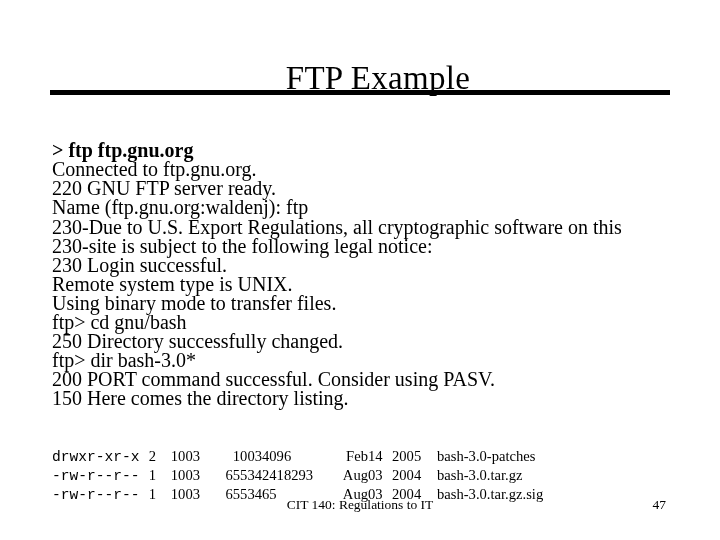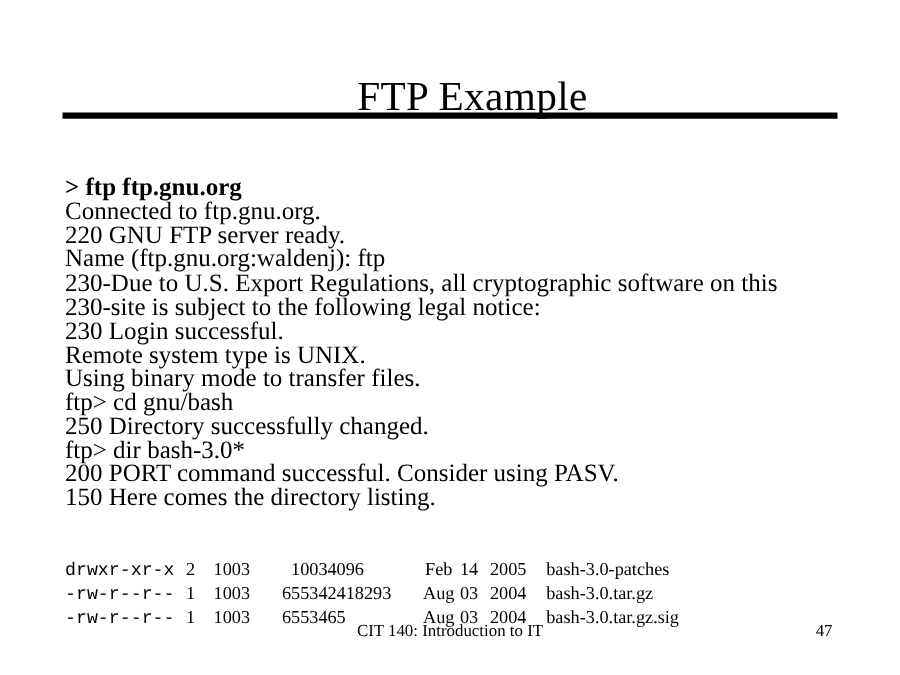--- a/index.html
+++ b/index.html
@@ -74,21 +74,21 @@
     height: 19.1px;
     line-height: 19.1px;
     font-size: 14.6px;
     display: block;
   }
   .col-perm  { display: inline-block; width: 84px;  text-align: left; font-family: Liberation Mono, monospace;  }
   .col-links { display: inline-block; width: 20px;  text-align: right; }
   .col-owner { display: inline-block; width: 44px;  text-align: right; }
   .col-group { display: inline-block; width: 62px;  text-align: right; }
   .col-size  { display: inline-block; width: 72px;  }
-  .col-month { display: inline-block; width: 34px;  text-align: center; }
+  .col-month { display: inline-block; width: 34px;  text-align: right; }
   .col-day   { display: inline-block; width: 24px;  text-align: left; }
   .col-year  { display: inline-block; width: 40px;  text-align: left; }
   .col-name  { display: inline-block; text-align: left; padding-left: 5px; }
 
   
   .footer-text {
     position: absolute;
     left: 0;
     top: 496px;
     width: 720px;
@@ -115,17 +115,17 @@
   <h1 class="slide-title">FTP Example</h1>
 
   <div class="title-rule"></div>
 
   <div class="transcript">
     <div><div class="t-line bold">&gt; ftp ftp.gnu.org</div><div class="t-line">Connected to ftp.gnu.org.</div><div class="t-line">220 GNU FTP server ready.</div><div class="t-line">Name (ftp.gnu.org:waldenj): ftp</div><div class="t-line">230-Due to U.S. Export Regulations, all cryptographic software on this</div><div class="t-line">230-site is subject to the following legal notice:</div><div class="t-line">230 Login successful.</div><div class="t-line">Remote system type is UNIX.</div><div class="t-line">Using binary mode to transfer files.</div><div class="t-line">ftp&gt; cd gnu/bash</div><div class="t-line">250 Directory successfully changed.</div><div class="t-line">ftp&gt; dir bash-3.0*</div><div class="t-line">200 PORT command successful. Consider using PASV.</div><div class="t-line">150 Here comes the directory listing.</div></div>
     <div><div class="listing-row"><span class="col-perm">drwxr-xr-x</span><span class="col-links">2</span><span class="col-owner">1003</span><span class="col-group">1003</span><span class="col-size">4096</span><span class="col-month">Feb</span><span class="col-day">14</span><span class="col-year">2005</span><span class="col-name">bash-3.0-patches</span></div><div class="listing-row"><span class="col-perm">-rw-r--r--</span><span class="col-links">1</span><span class="col-owner">1003</span><span class="col-group">65534</span><span class="col-size">2418293</span><span class="col-month">Aug</span><span class="col-day">03</span><span class="col-year">2004</span><span class="col-name">bash-3.0.tar.gz</span></div><div class="listing-row"><span class="col-perm">-rw-r--r--</span><span class="col-links">1</span><span class="col-owner">1003</span><span class="col-group">65534</span><span class="col-size">65</span><span class="col-month">Aug</span><span class="col-day">03</span><span class="col-year">2004</span><span class="col-name">bash-3.0.tar.gz.sig</span></div></div>
     
   </div>
 
-  <div class="footer-text">CIT 140: Introduction to IT</div>
+  <div class="footer-text">CIT 140: Regulations to IT</div>
 
   <div class="page-number">47</div>
 
 </div>
 
 </body></html>

